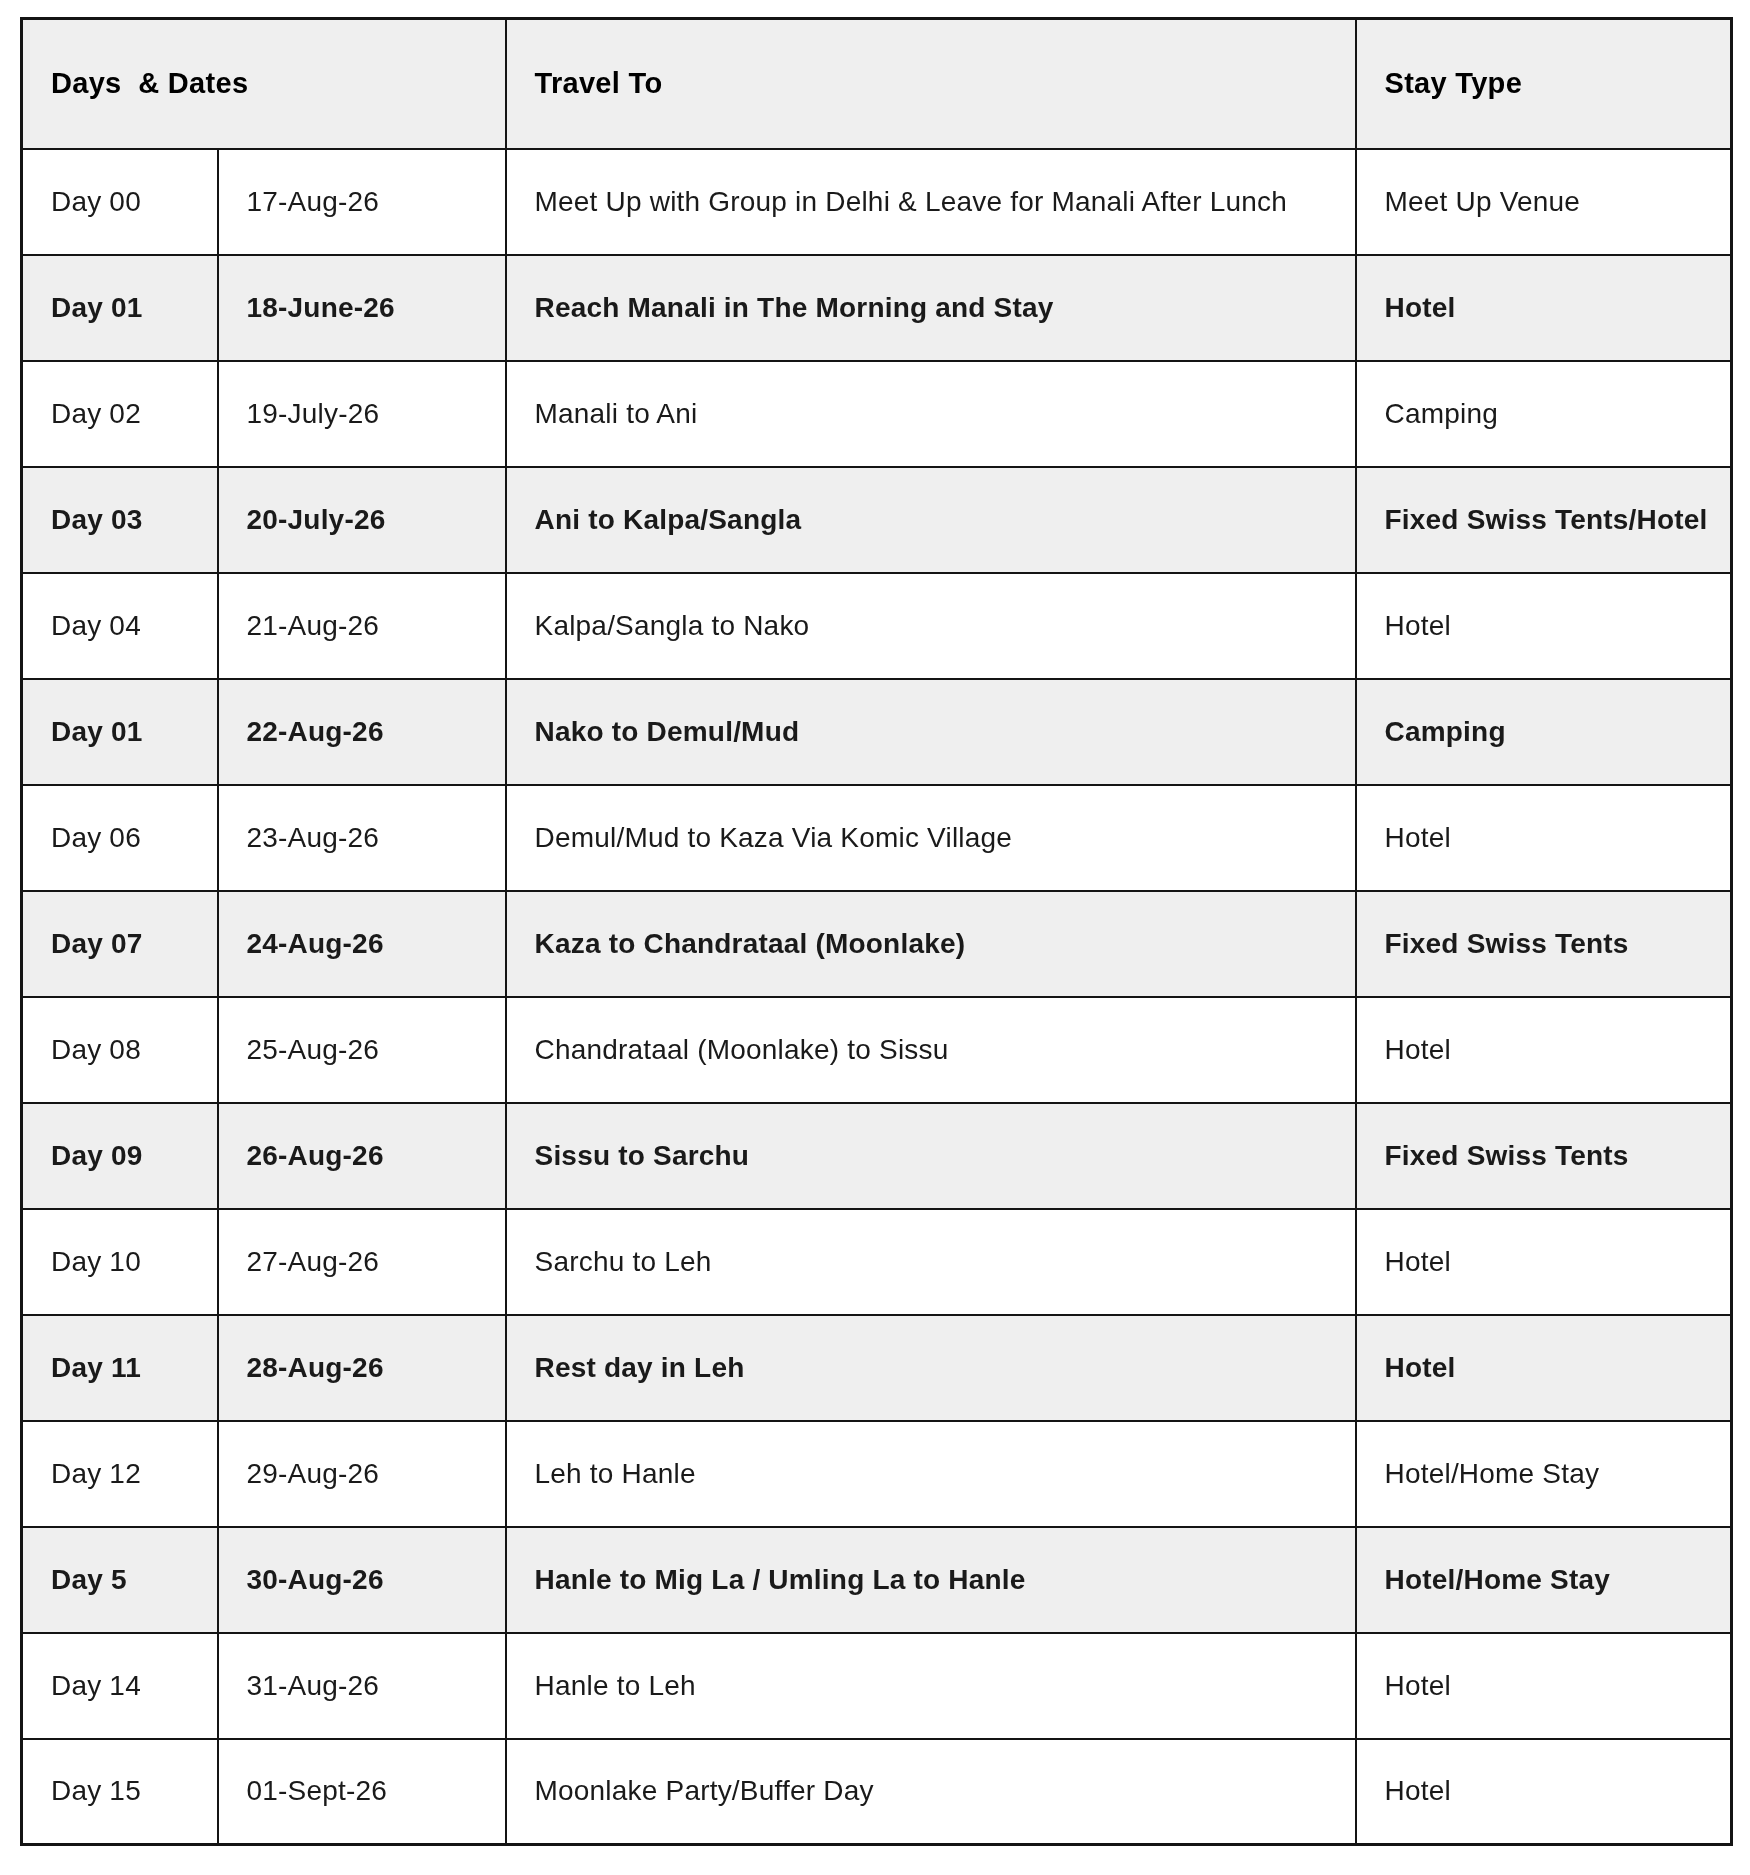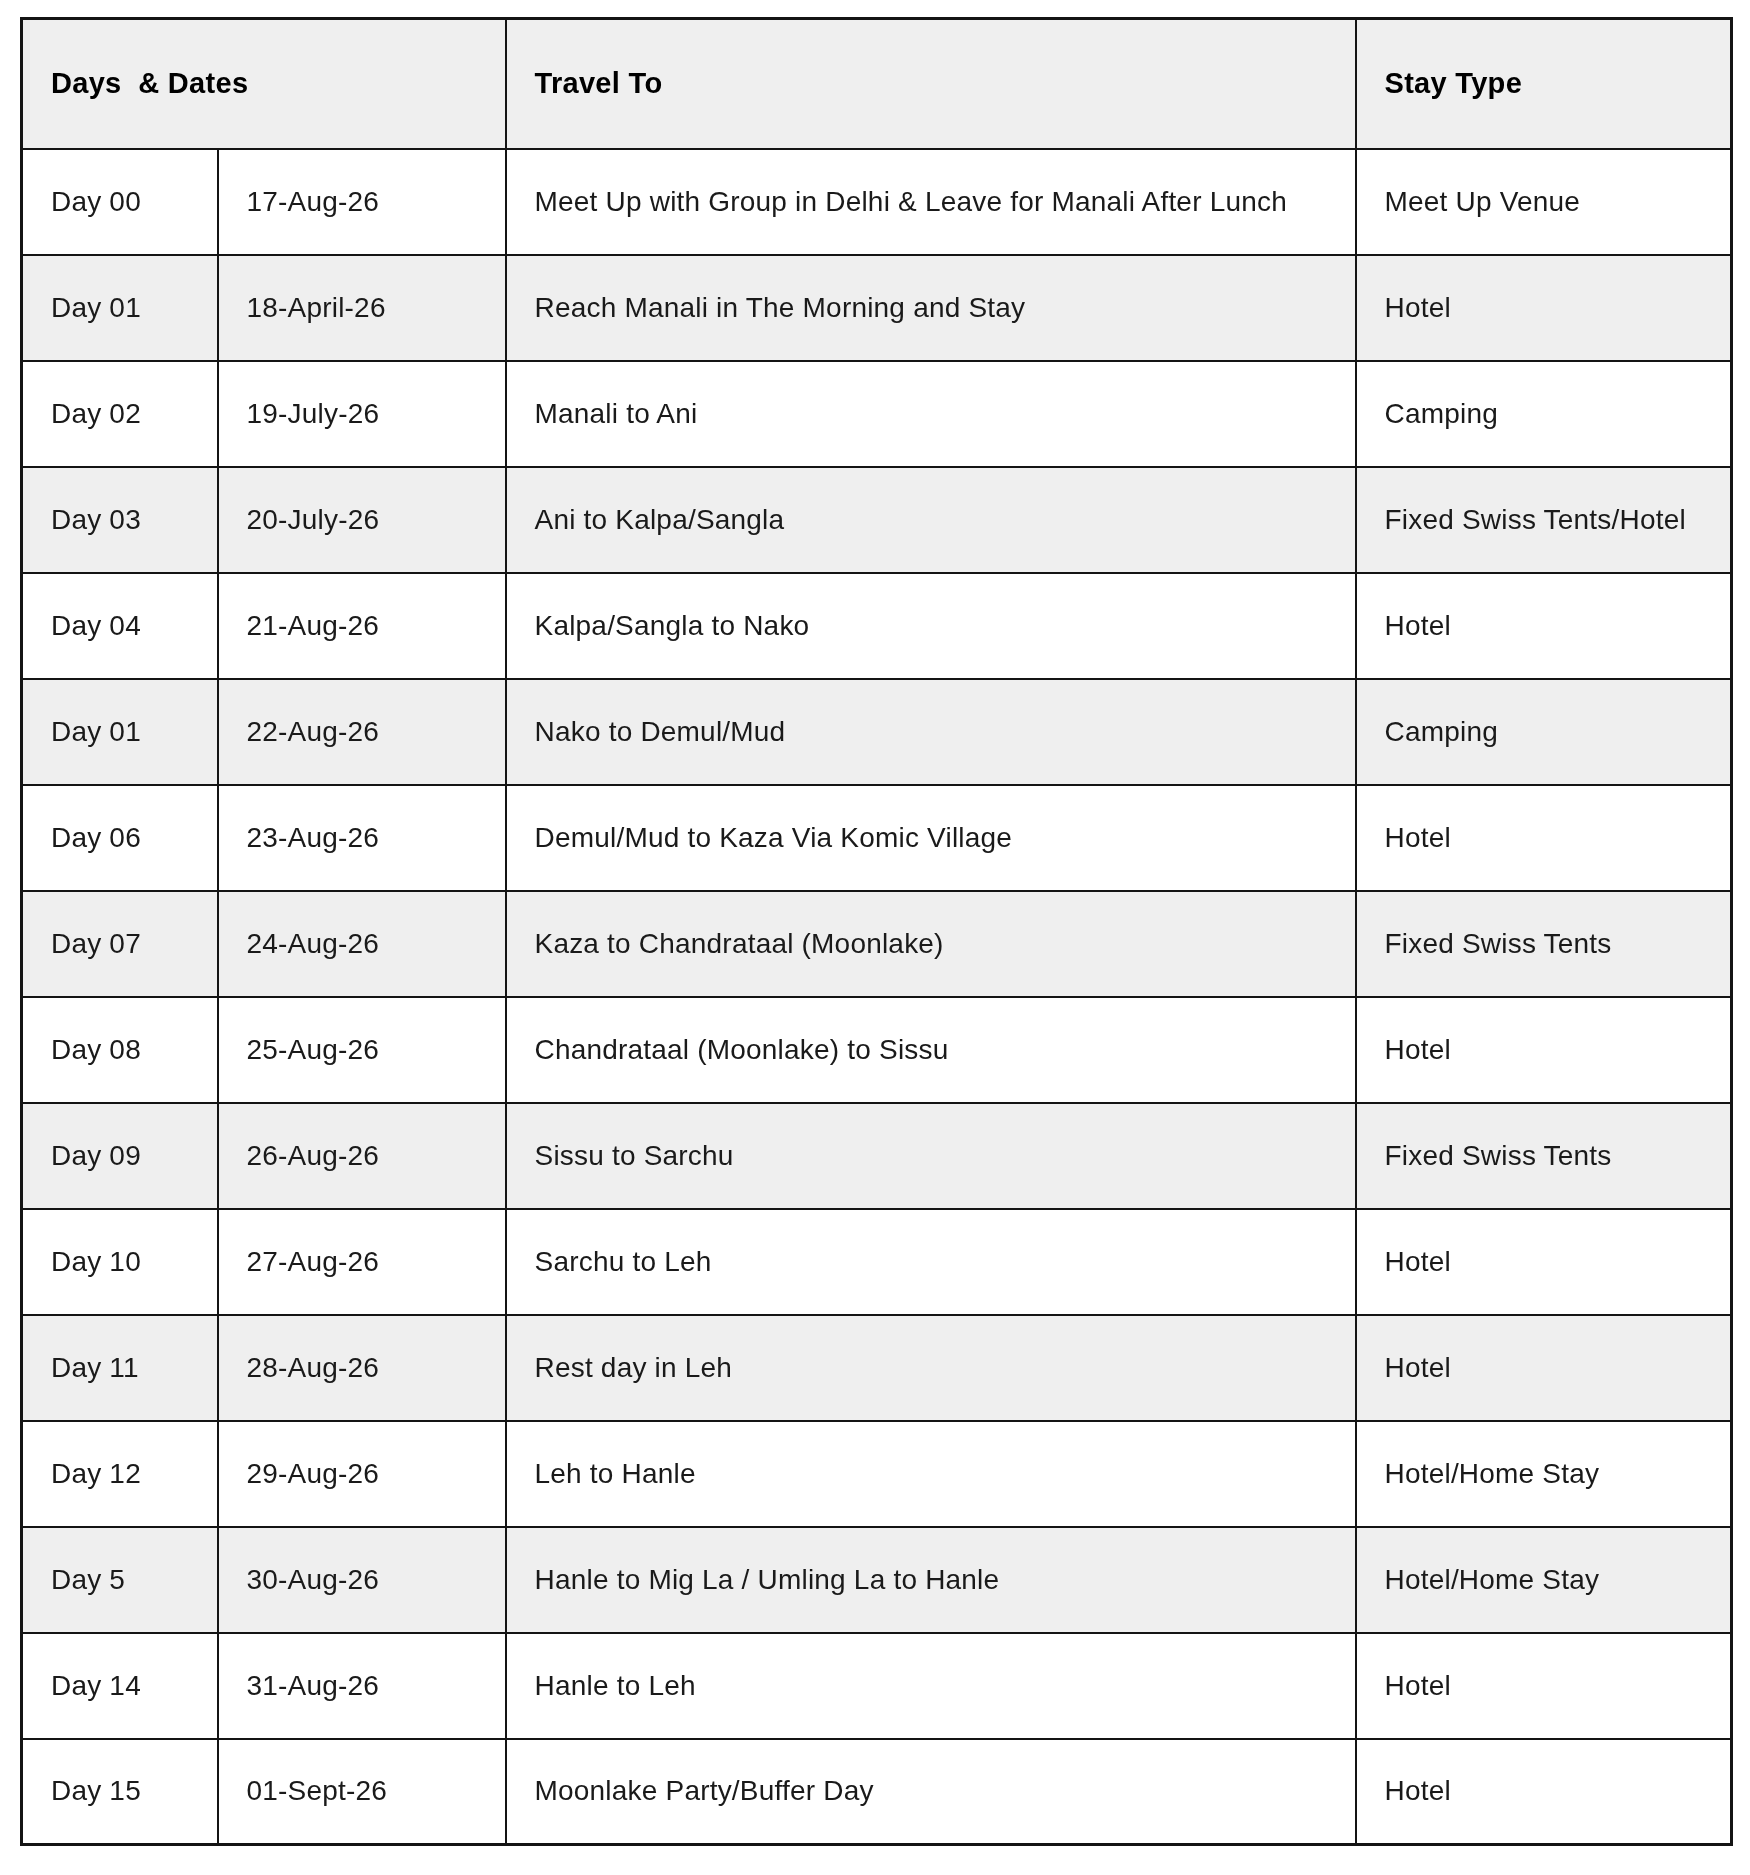--- a/index.html
+++ b/index.html
@@ -51,20 +51,21 @@
     white-space:pre-wrap;
   }
   td{
     font-size:28px;
     font-weight:400;
     letter-spacing:0.2px;
     white-space:nowrap;
   }
   tbody tr.shaded td{
     background:var(--row-shade);
+    font-weight:bold;
   }
 </style>
 </head>
 <body>
 
 <div class="page">
   <table class="itinerary">
     <colgroup>
       <col class="c-day">
       <col class="c-date">
@@ -80,21 +81,21 @@
     </thead>
     <tbody>
         <tr>
     <td>Day 00</td>
     <td>17-Aug-26</td>
     <td>Meet Up with Group in Delhi &amp; Leave for Manali After Lunch</td>
     <td>Meet Up Venue</td>
   </tr>
         <tr class="shaded">
     <td>Day 01</td>
-    <td>18-April-26</td>
+    <td>18-June-26</td>
     <td>Reach Manali in The Morning and Stay</td>
     <td>Hotel</td>
   </tr>
         <tr>
     <td>Day 02</td>
     <td>19-July-26</td>
     <td>Manali to Ani</td>
     <td>Camping</td>
   </tr>
         <tr class="shaded">

